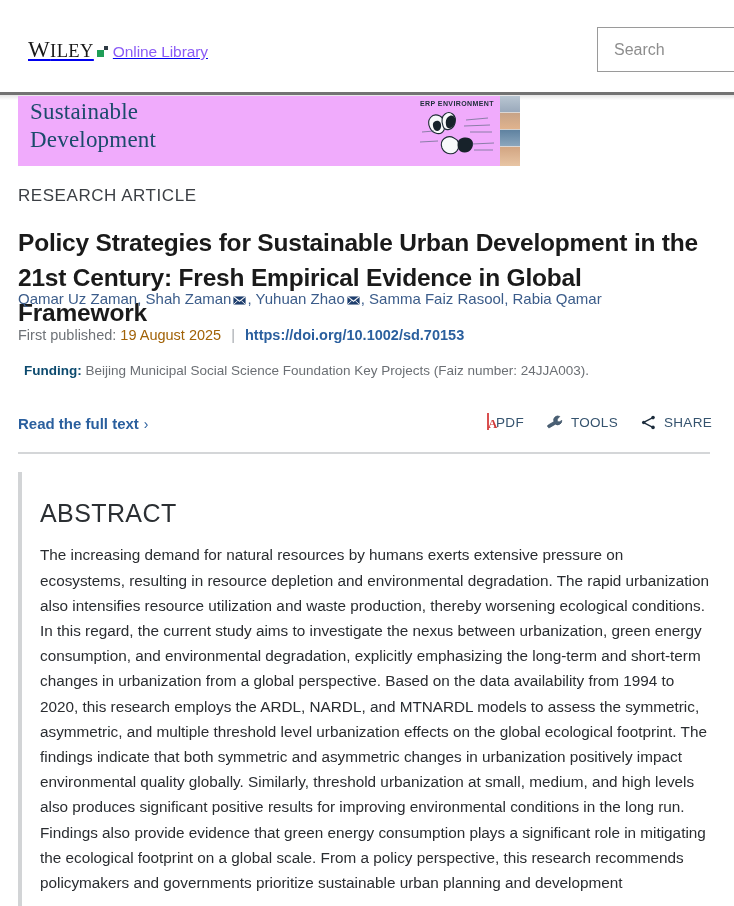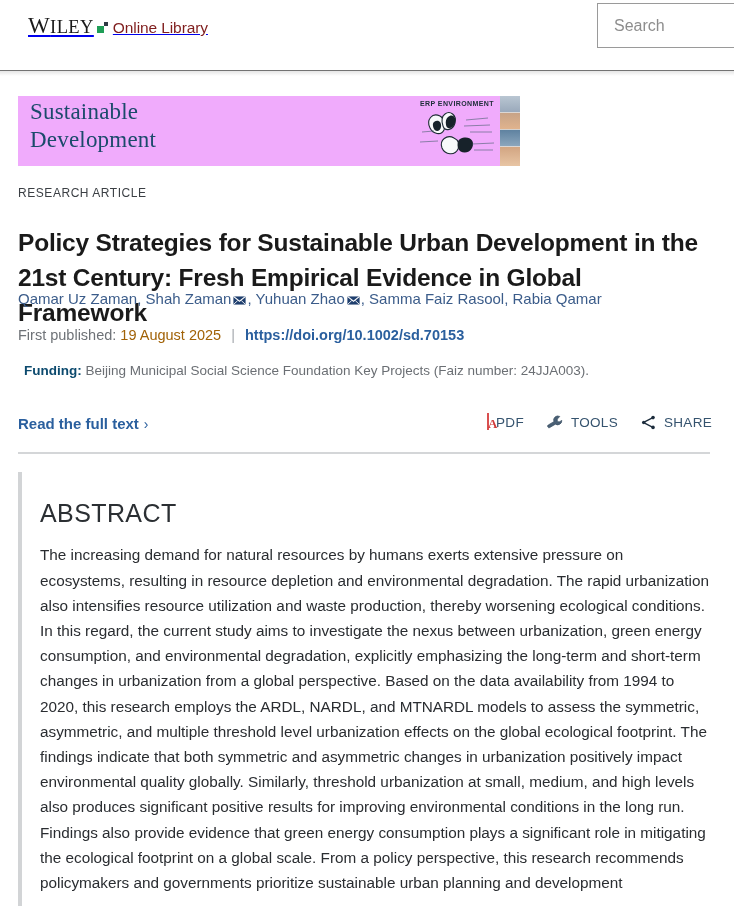--- a/index.html
+++ b/index.html
@@ -15,21 +15,22 @@
     width: 734px; height: 906px;
     background: #ffffff;
     overflow: hidden;
   }
 
   
   #site-header {
     position: relative;
     height: 71px;
     background: #ffffff;
-    border-bottom: 1px solid #737373;
+    border-bottom: 3px solid #737373;
+    margin-top: 24px;
   }
   #site-header:after {
     content: "";
     position: absolute;
     left: 0; right: 0; top: 71px;
     height: 5px;
     background: linear-gradient(to bottom, rgba(0,0,0,0.10), rgba(0,0,0,0));
     pointer-events: none;
   }
   #brand {
@@ -59,21 +60,21 @@
     position: absolute; left: 0; top: 4px;
     width: 7px; height: 7px; background: #1f9e57;
   }
   #brand .dotmark .sq2 {
     position: absolute; left: 7px; top: 0px;
     width: 4px; height: 4px; background: #2f3a44;
   }
   #brand .ol {
     font-family: "Liberation Sans", sans-serif;
     font-size: 15.5px;
-    color: #7f1d1d;
+    color: #8b5cf6;
     font-weight: 400;
     letter-spacing: -0.1px;
   }
   #search-box {
     position: absolute;
     left: 597px; top: 3px;
     width: 160px; height: 45px;
     border: 1px solid #9a9a9a;
     background: #ffffff;
   }
@@ -134,21 +135,21 @@
   #journal-banner .photostrip .seam {
     position: absolute; left: 0; width: 100%; height: 1px;
     background: rgba(255,255,255,0.55);
   }
 
   
   #content { position: absolute; left: 0; top: 0; width: 734px; }
   .article-type {
     position: absolute;
     left: 18px; top: 186px;
-    font-size: 12px;
+    font-size: 17px;
     letter-spacing: 0.55px;
     color: #3b3f44;
     font-weight: 400;
   }
   #article-title {
     position: absolute;
     left: 18px; top: 209px;
     width: 690px;
     font-size: 24.5px;
     line-height: 35px;

